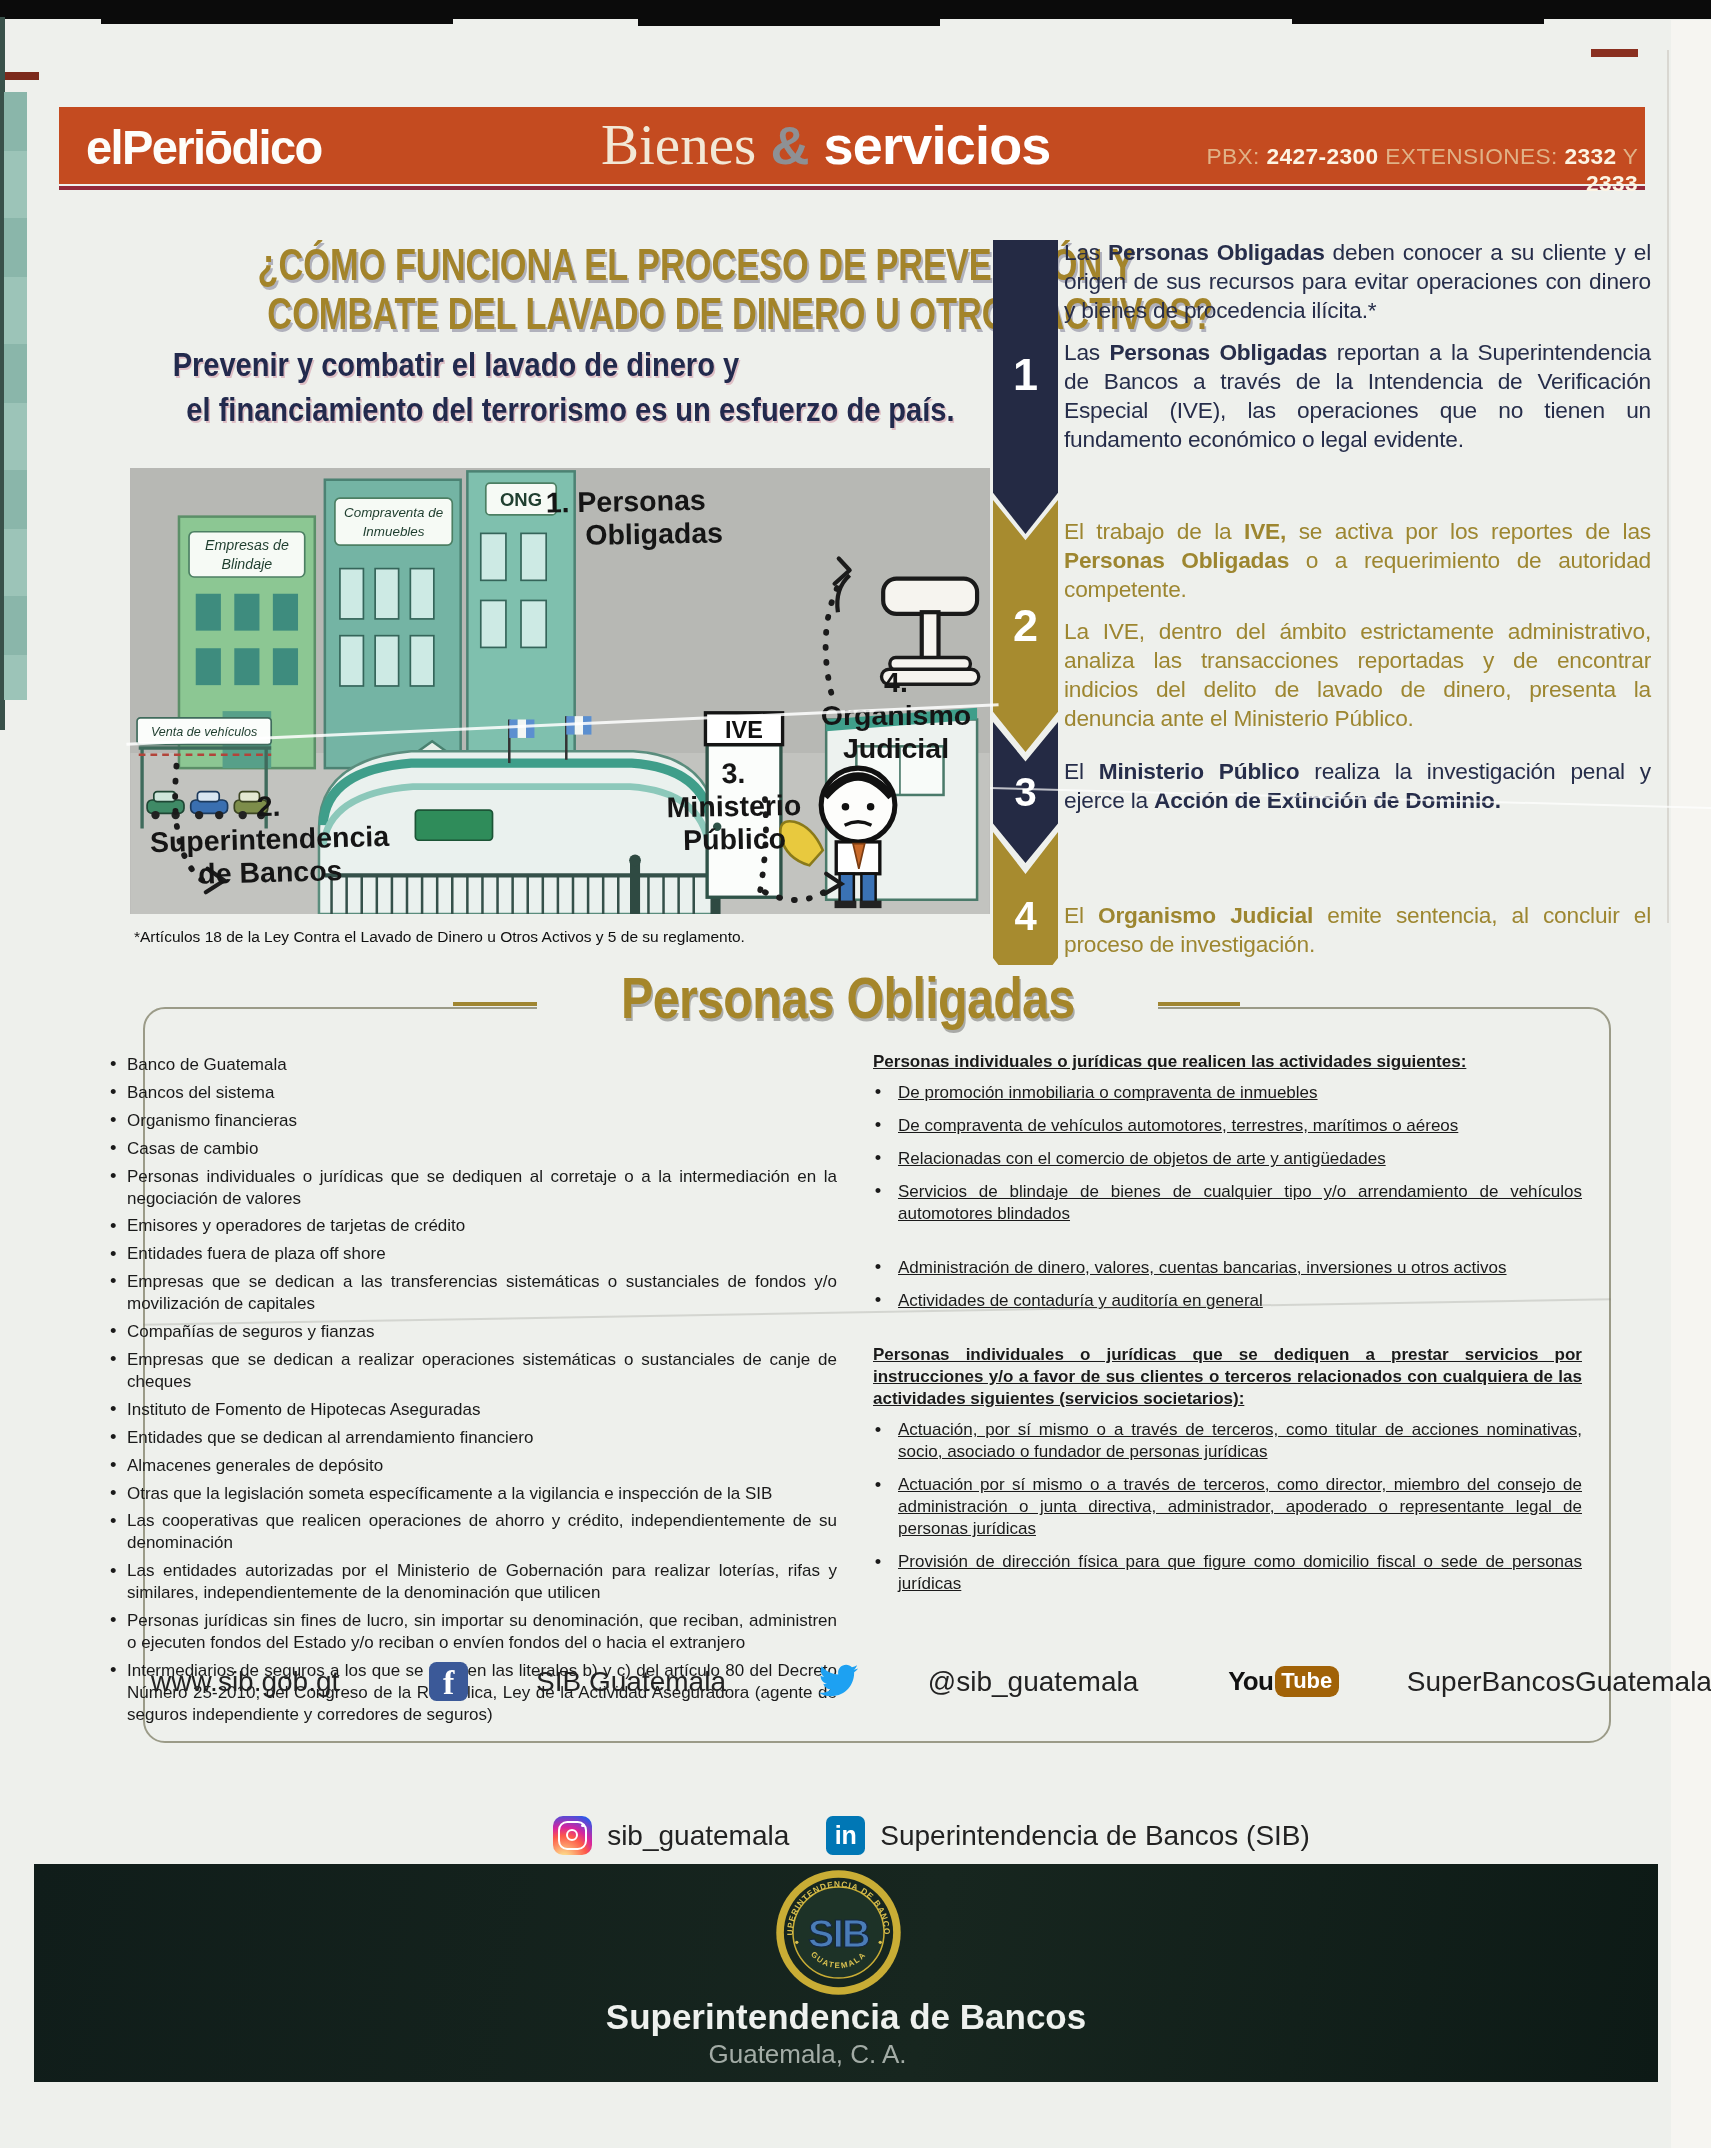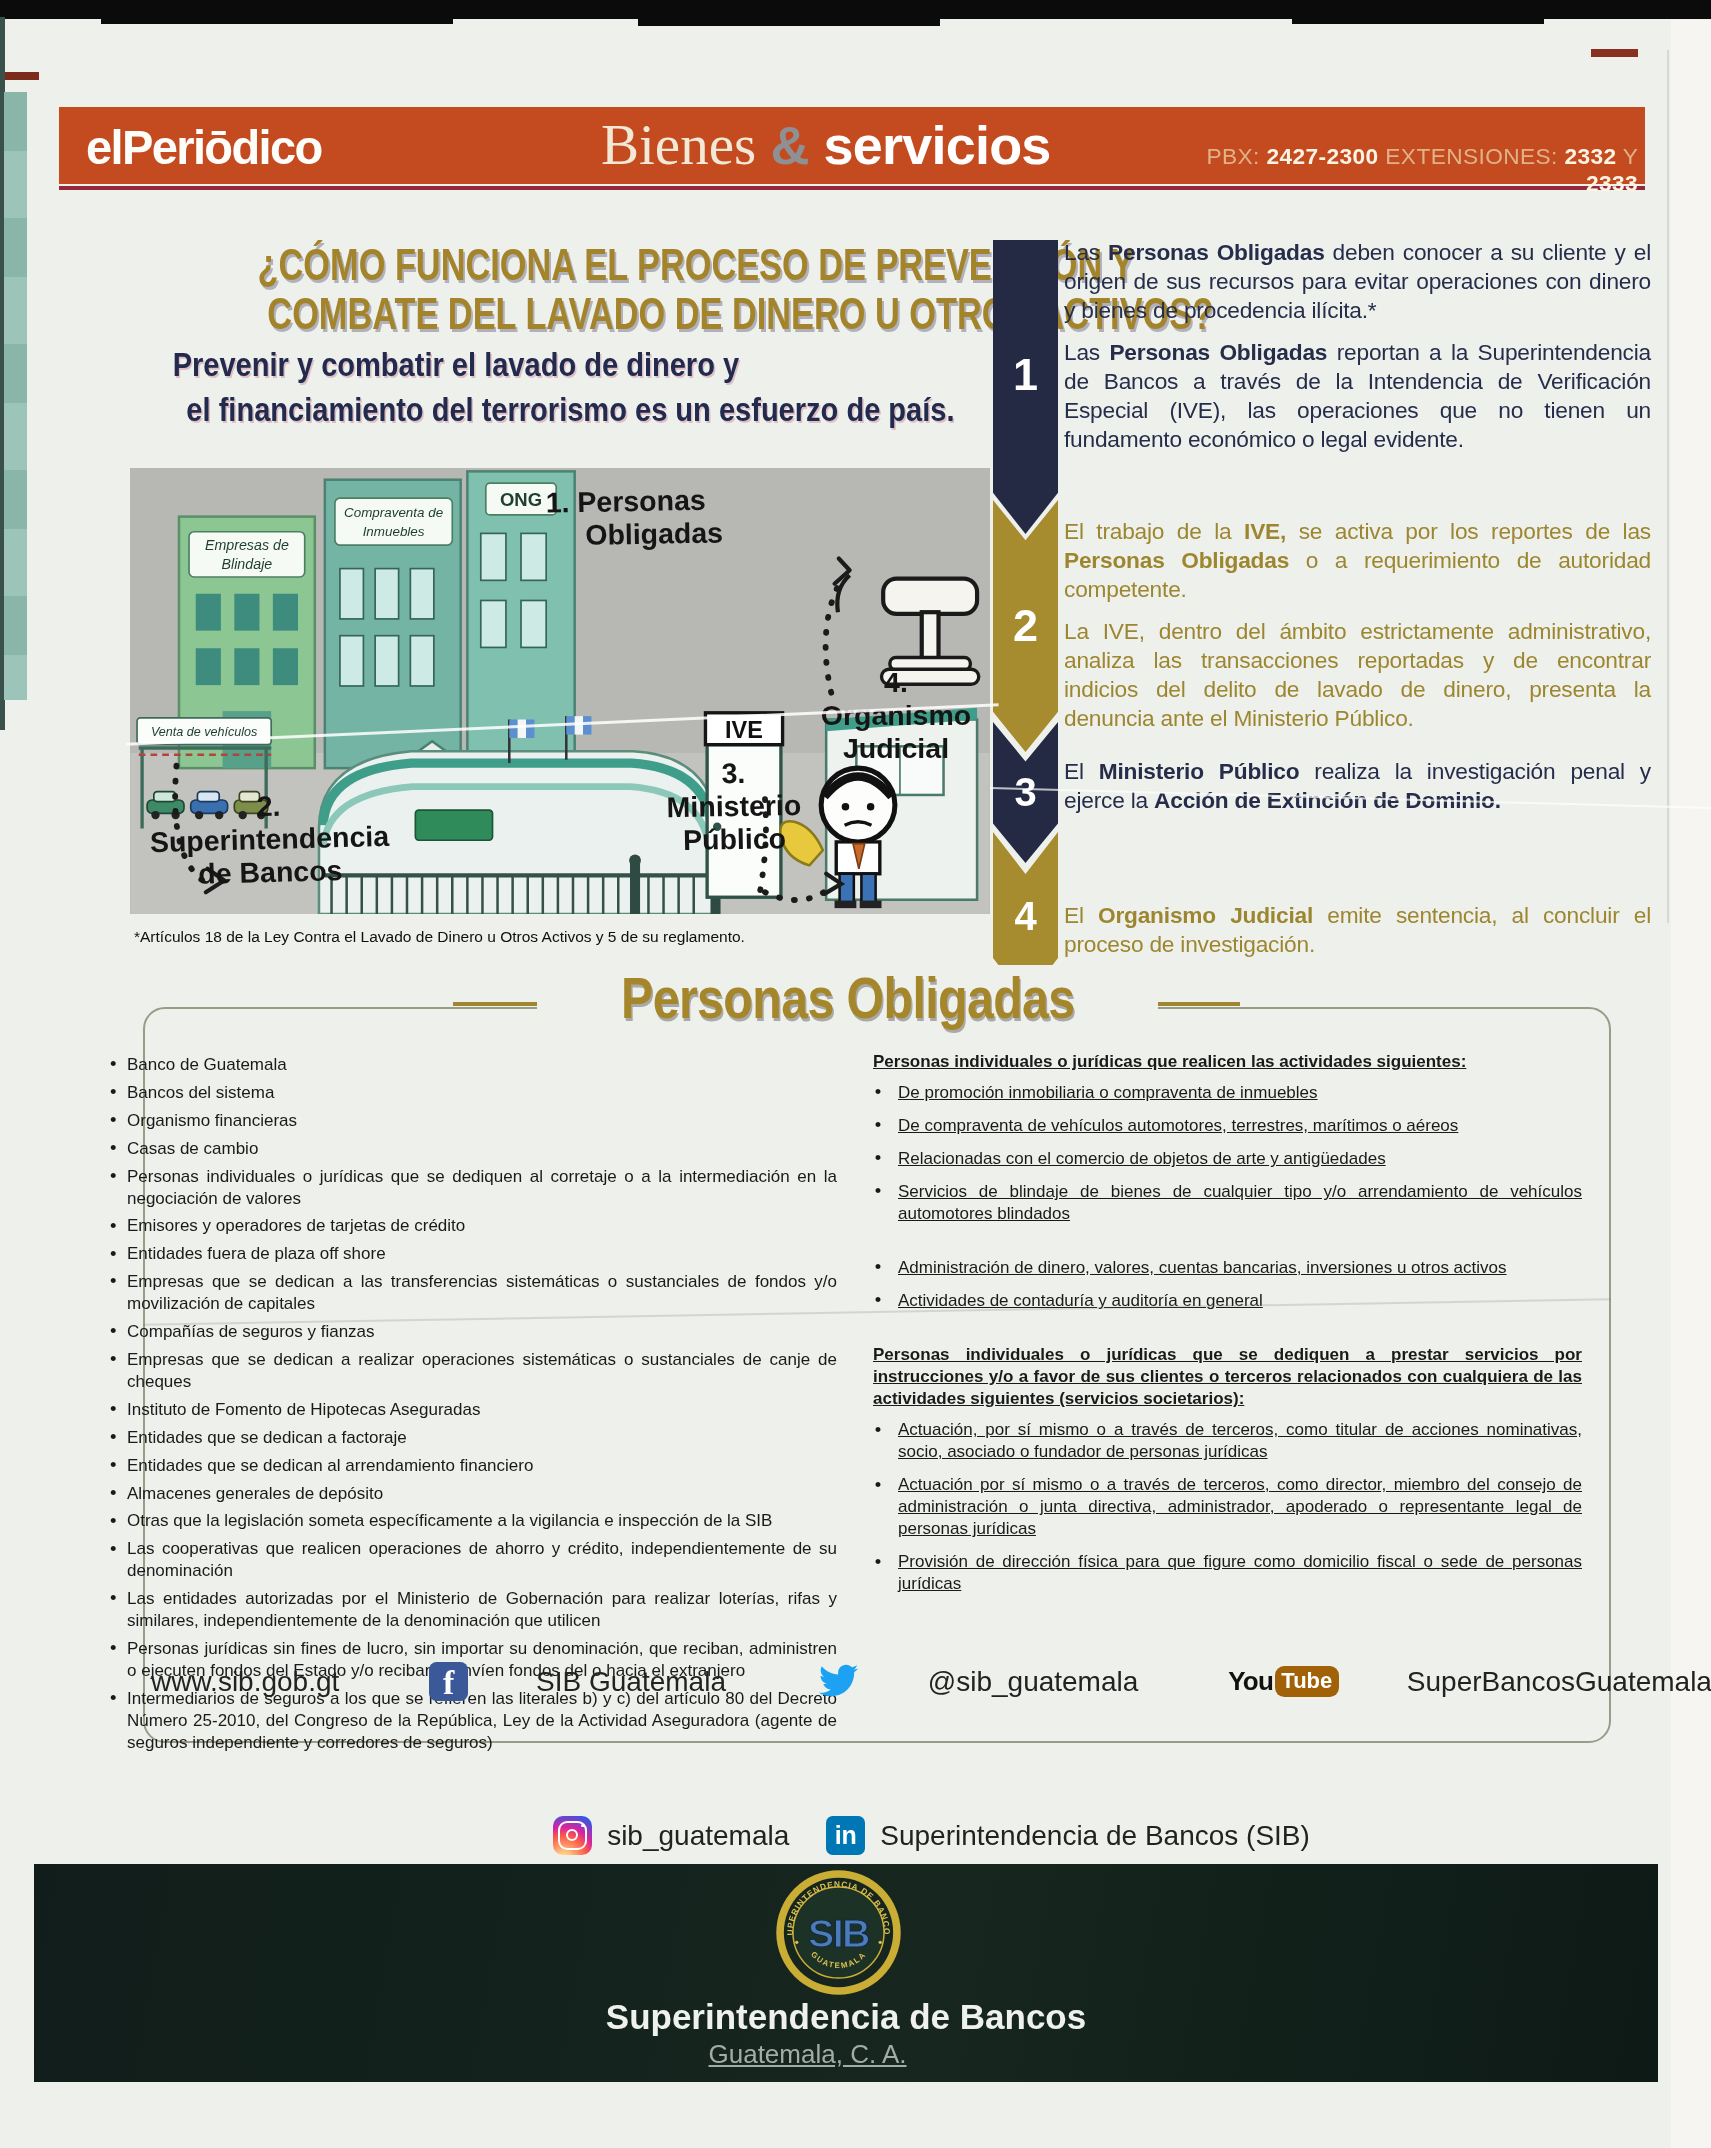--- a/index.html
+++ b/index.html
@@ -102,21 +102,21 @@
   .ig .lens{position:absolute;left:12.6px;top:12.6px;width:8.4px;height:8.4px;border:2.5px solid #fff;border-radius:50%;}
   .ig .dot{position:absolute;right:7.6px;top:7.6px;width:3.4px;height:3.4px;background:#fff;border-radius:50%;}
   .lin{width:39px;height:39px;background:#0077b5;border-radius:6.7px;color:#fff;font-weight:bold;font-size:25px;
        display:flex;align-items:center;justify-content:center;}
 
   
   .fband{position:absolute;left:34px;top:1864px;width:1624px;height:218px;
          background:linear-gradient(100deg,#101d1a 0%,#17261f 55%,#0d1a16 100%);}
   .seal{position:absolute;left:774px;top:1868px;width:129px;height:129px;}
   .org{position:absolute;left:34px;top:1997px;width:1624px;text-align:center;font-weight:bold;font-size:35px;color:#eef1ee;}
-  .loc{position:absolute;left:34px;top:2039px;width:1547px;text-align:center;font-size:26px;color:#a3aca6;text-decoration:underline;}
+  .loc{position:absolute;left:34px;top:2039px;width:1547px;text-align:center;font-size:26px;color:#a3aca6;}
 </style>
 </head>
 <body>
 
 <div class="page">
 
   <div class="scan-top"></div>
   <div class="scan-top-rag1"></div>
   <div class="scan-top-rag2"></div>
   <div class="scan-top-rag3"></div>
@@ -392,21 +392,20 @@
       <div class="li">Bancos del sistema</div>
       <div class="li">Organismo financieras</div>
       <div class="li">Casas de cambio</div>
       <div class="li">Personas individuales o jurídicas que se dediquen al corretaje o a la intermediación en la negociación de valores</div>
       <div class="li">Emisores y operadores de tarjetas de crédito</div>
       <div class="li">Entidades fuera de plaza off shore</div>
       <div class="li">Empresas que se dedican a las transferencias sistemáticas o sustanciales de fondos y/o movilización de capitales</div>
       <div class="li">Compañías de seguros y fianzas</div>
       <div class="li">Empresas que se dedican a realizar operaciones sistemáticas o sustanciales de canje de cheques</div>
       <div class="li">Instituto de Fomento de Hipotecas Aseguradas</div>
-      <div class="li">Entidades que se dedican a factoraje</div>
       <div class="li">Entidades que se dedican al arrendamiento financiero</div>
       <div class="li">Almacenes generales de depósito</div>
       <div class="li">Otras que la legislación someta específicamente a la vigilancia e inspección de la SIB</div>
       <div class="li">Las cooperativas que realicen operaciones de ahorro y crédito, independientemente de su denominación</div>
       <div class="li">Las entidades autorizadas por el Ministerio de Gobernación para realizar loterías, rifas y similares, independientemente de la denominación que utilicen</div>
       <div class="li">Personas jurídicas sin fines de lucro, sin importar su denominación, que reciban, administren o ejecuten fondos del Estado y/o reciban o envíen fondos del o hacia el extranjero</div>
       <div class="li">Intermediarios de seguros a los que se refieren las literales b) y c) del artículo 80 del Decreto Número 25-2010, del Congreso de la República, Ley de la Actividad Aseguradora (agente de seguros independiente y corredores de seguros)</div>
     </div>
 
   <div class="pright">

